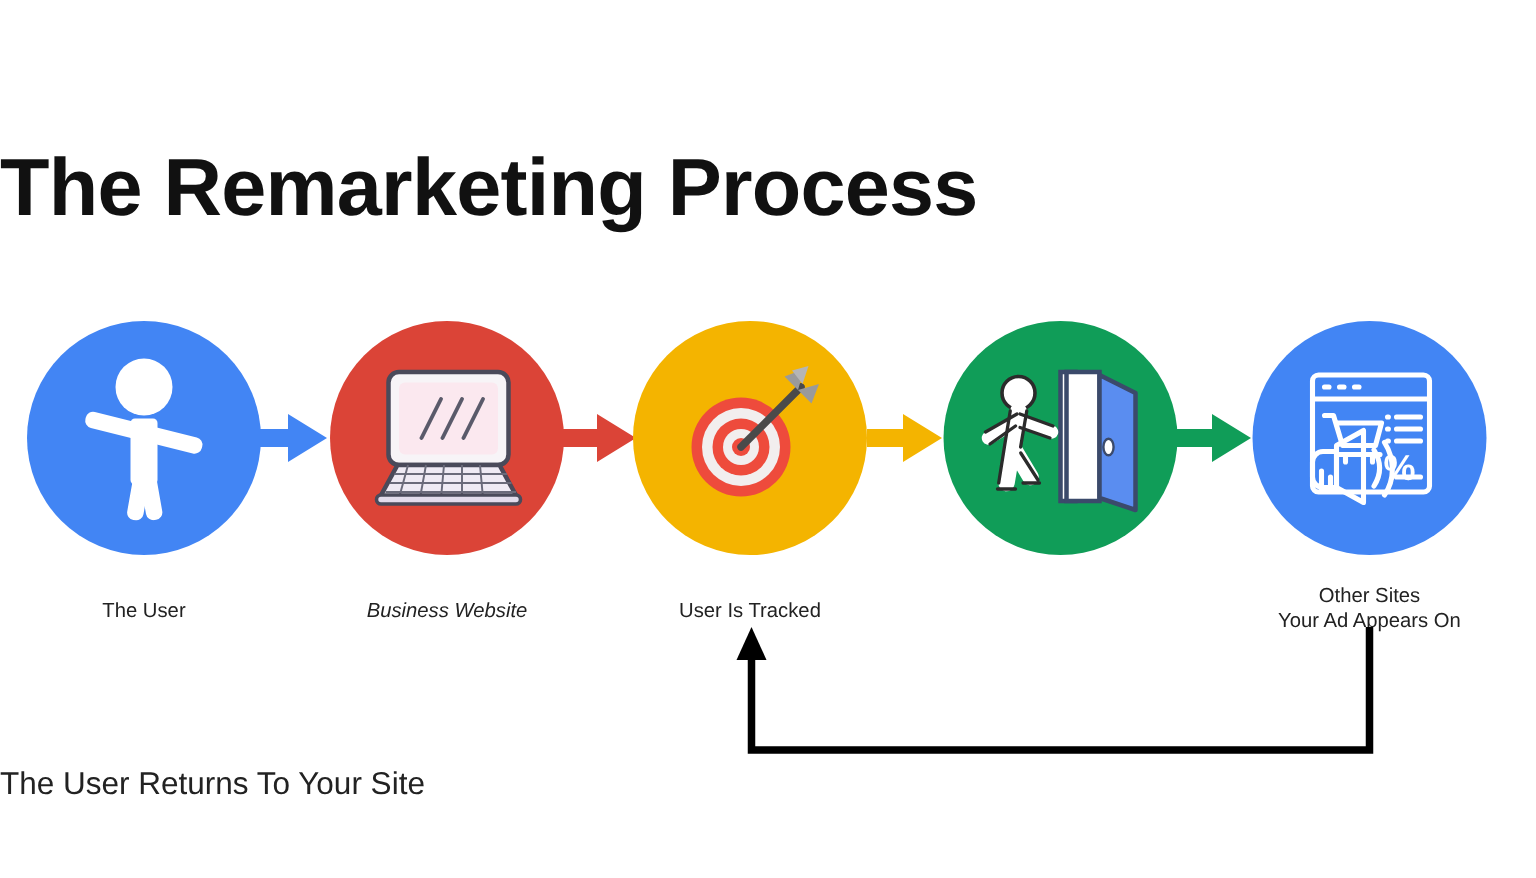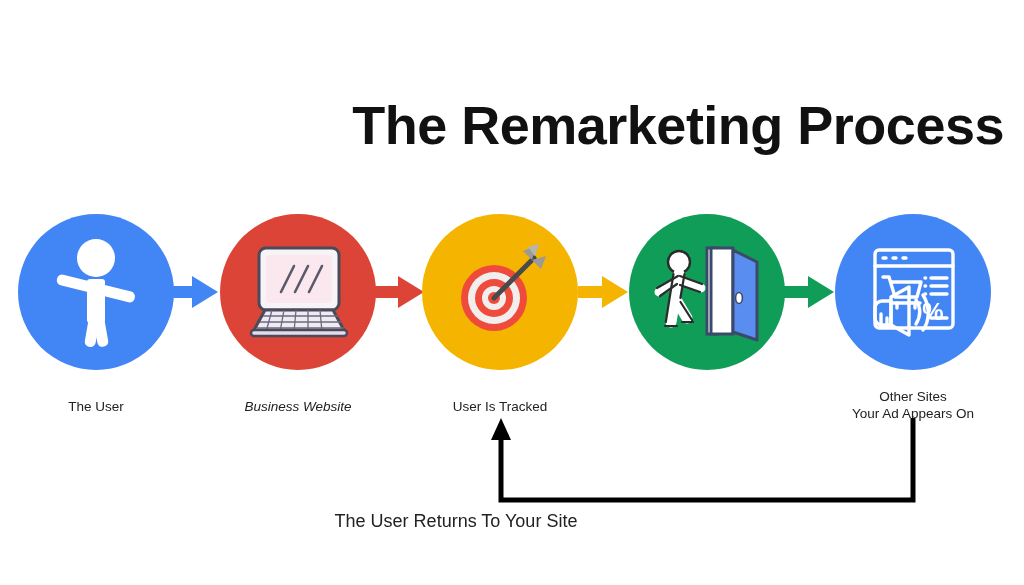--- a/index.html
+++ b/index.html
@@ -19,21 +19,21 @@
     position: absolute;
     inset: 0;
     width: 1024px;
     height: 585px;
   }
   .title {
     position: absolute;
     left: 0;
     top: 96px;
     width: 1004px;
-    text-align: right;
+    text-align: left;
     font-family: "Liberation Sans Narrow", "Liberation Sans", sans-serif;
     font-size: 54px;
     font-weight: bold;
     letter-spacing: -0.5px;
     color: #111111;
     line-height: 1.1;
   }
   .node {
     position: absolute;
     width: 156px;
@@ -63,22 +63,22 @@
   .connector {
     position: absolute;
     width: 52px;
     height: 40px;
   }
   .loop-label {
     position: absolute;
     width: 912px;
     left: 0;
     top: 511px;
-    text-align: center;
-    font-size: 18px;
+    text-align: left;
+    font-size: 21px;
     color: #222222;
   }
   .loop-svg {
     position: absolute;
     left: 470px;
     top: 412px;
     width: 480px;
     height: 100px;
   }
 </style>

